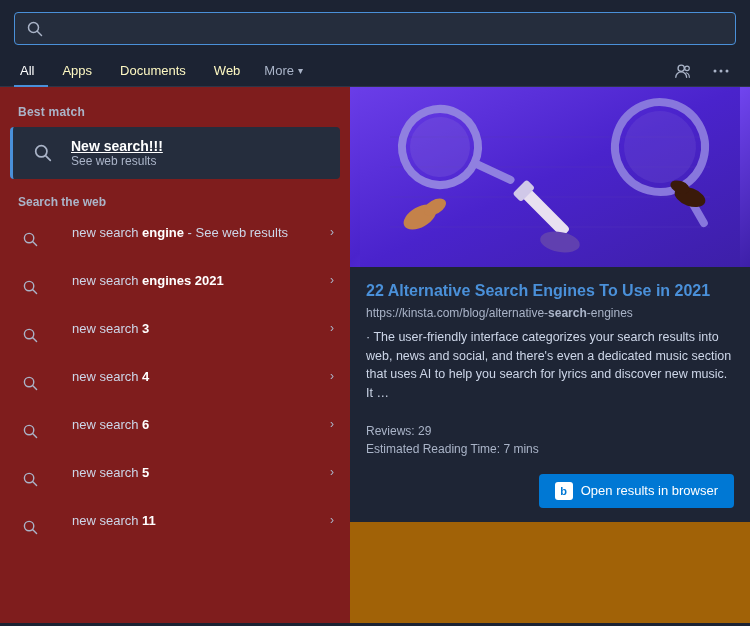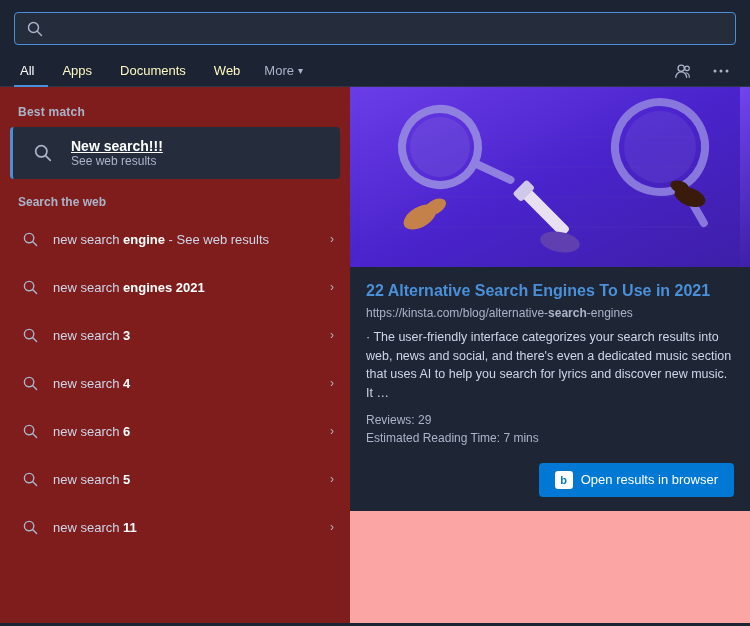--- a/index.html
+++ b/index.html
@@ -153,22 +153,21 @@
     .section-label2 {
       font-size: 12px;
       color: #aab4c8;
       font-weight: 600;
       padding: 4px 18px 6px 18px;
     }
 
     
     .search-item {
       display: flex;
-      align-items: center;
-      gap: 9px;
+      gap: 28px;
       padding: 10px 14px;
       cursor: pointer;
       border-radius: 4px;
       margin: 0 2px;
     }
     .search-icon {
       width: 28px;
       height: 28px;
       display: flex;
       align-items: center;
@@ -184,21 +183,21 @@
     }
     .search-item-text .bold { font-weight: 700; color: #fff; }
     .chevron {
       color: #aab4c8;
       font-size: 12px;
     }
 
     
     .right-panel {
       flex: 1;
-      background: #fca5a5;
+      background: #a16207;
       overflow-y: auto;
       padding: 0;
     }
     .result-card {
       background: #1e2535;
     }
     .result-image {
       width: 100%;
       height: 180px;
       background: linear-gradient(135deg, #6a3de8 0%, #4a23cc 30%, #7c4dff 60%, #3d1fa8 100%);
@@ -228,21 +227,21 @@
     .result-url {
       font-size: 12px;
       color: #aab4c8;
       margin-bottom: 8px;
     }
     .result-url span.highlight { font-weight: 700; }
     .result-description {
       font-size: 12.5px;
       color: #cdd6e8;
       line-height: 1.5;
-      margin-bottom: 10px;
+      margin-bottom: 21px;
     }
     .result-meta {
       font-size: 12px;
       color: #aab4c8;
       margin-bottom: 4px;
     }
     .open-browser-btn {
       display: flex;
       align-items: center;
       gap: 8px;

